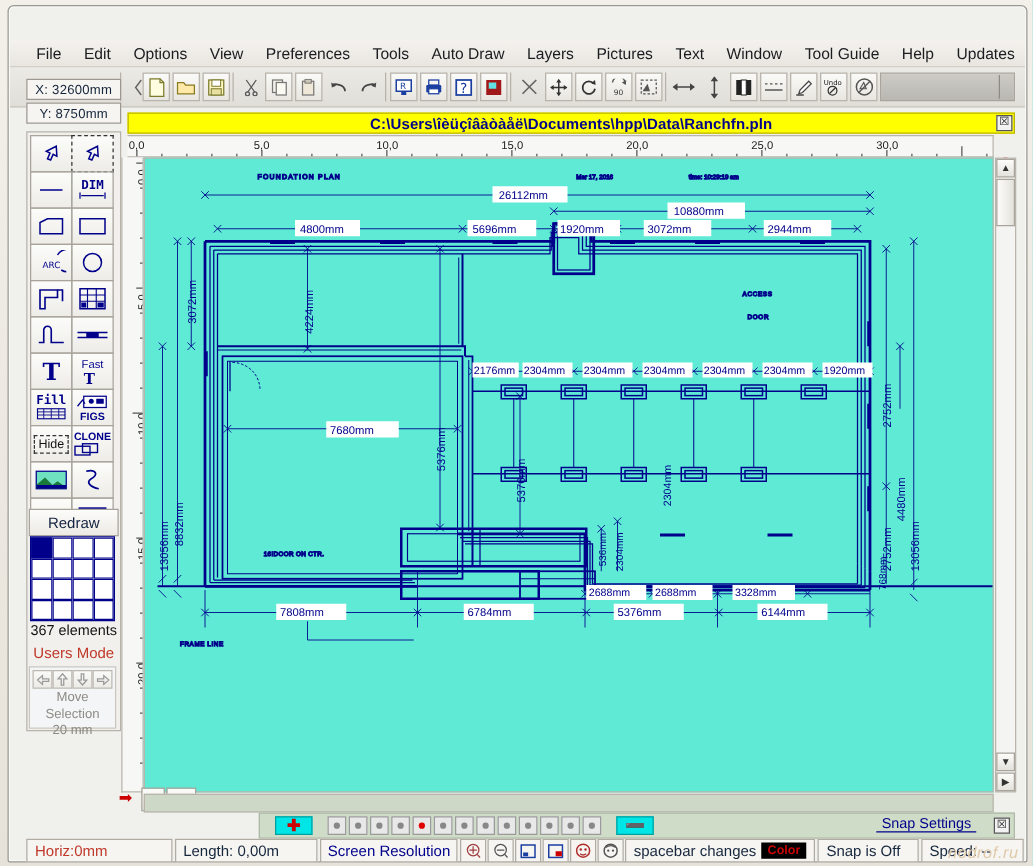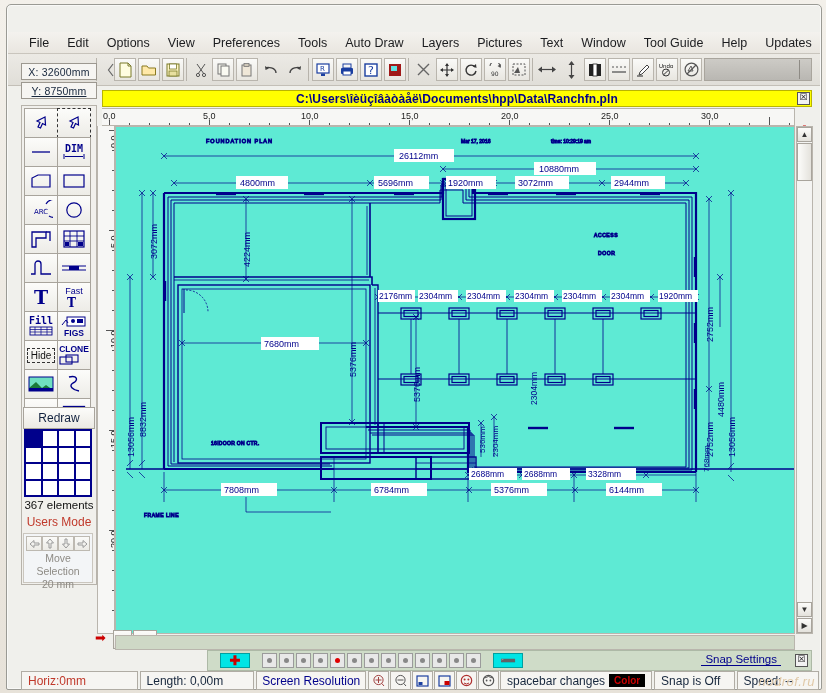--- a/index.html
+++ b/index.html
@@ -85,21 +85,21 @@
   .combo .grip{position:absolute;right:2px;top:1px;width:9px;height:19px;border-left:1px solid #8e8b85;}
 
   
   .coord{
     position:absolute;left:14px;width:76px;height:17px;
     border:1px solid #9c9890;background:#f6f5f2;
     font-size:10.5px;color:#16263c;display:flex;align-items:center;justify-content:center;
     box-sizing:border-box;letter-spacing:.2px;
   }
   #coord-x{top:58px;}
-  #coord-y{top:77px;text-decoration:underline;}
+  #coord-y{top:77px;}
 
   
   .filebar{
     position:absolute;left:95px;top:85px;width:710px;height:17px;
     background:#ffff00;border:1px solid #b9b500;box-sizing:border-box;
     display:flex;align-items:center;justify-content:center;
   }
   .filebar span{font-size:12px;color:#00008b;font-weight:bold;letter-spacing:.1px;}
   .filebar .xclose{
     position:absolute;right:1px;top:1px;width:11px;height:11px;

